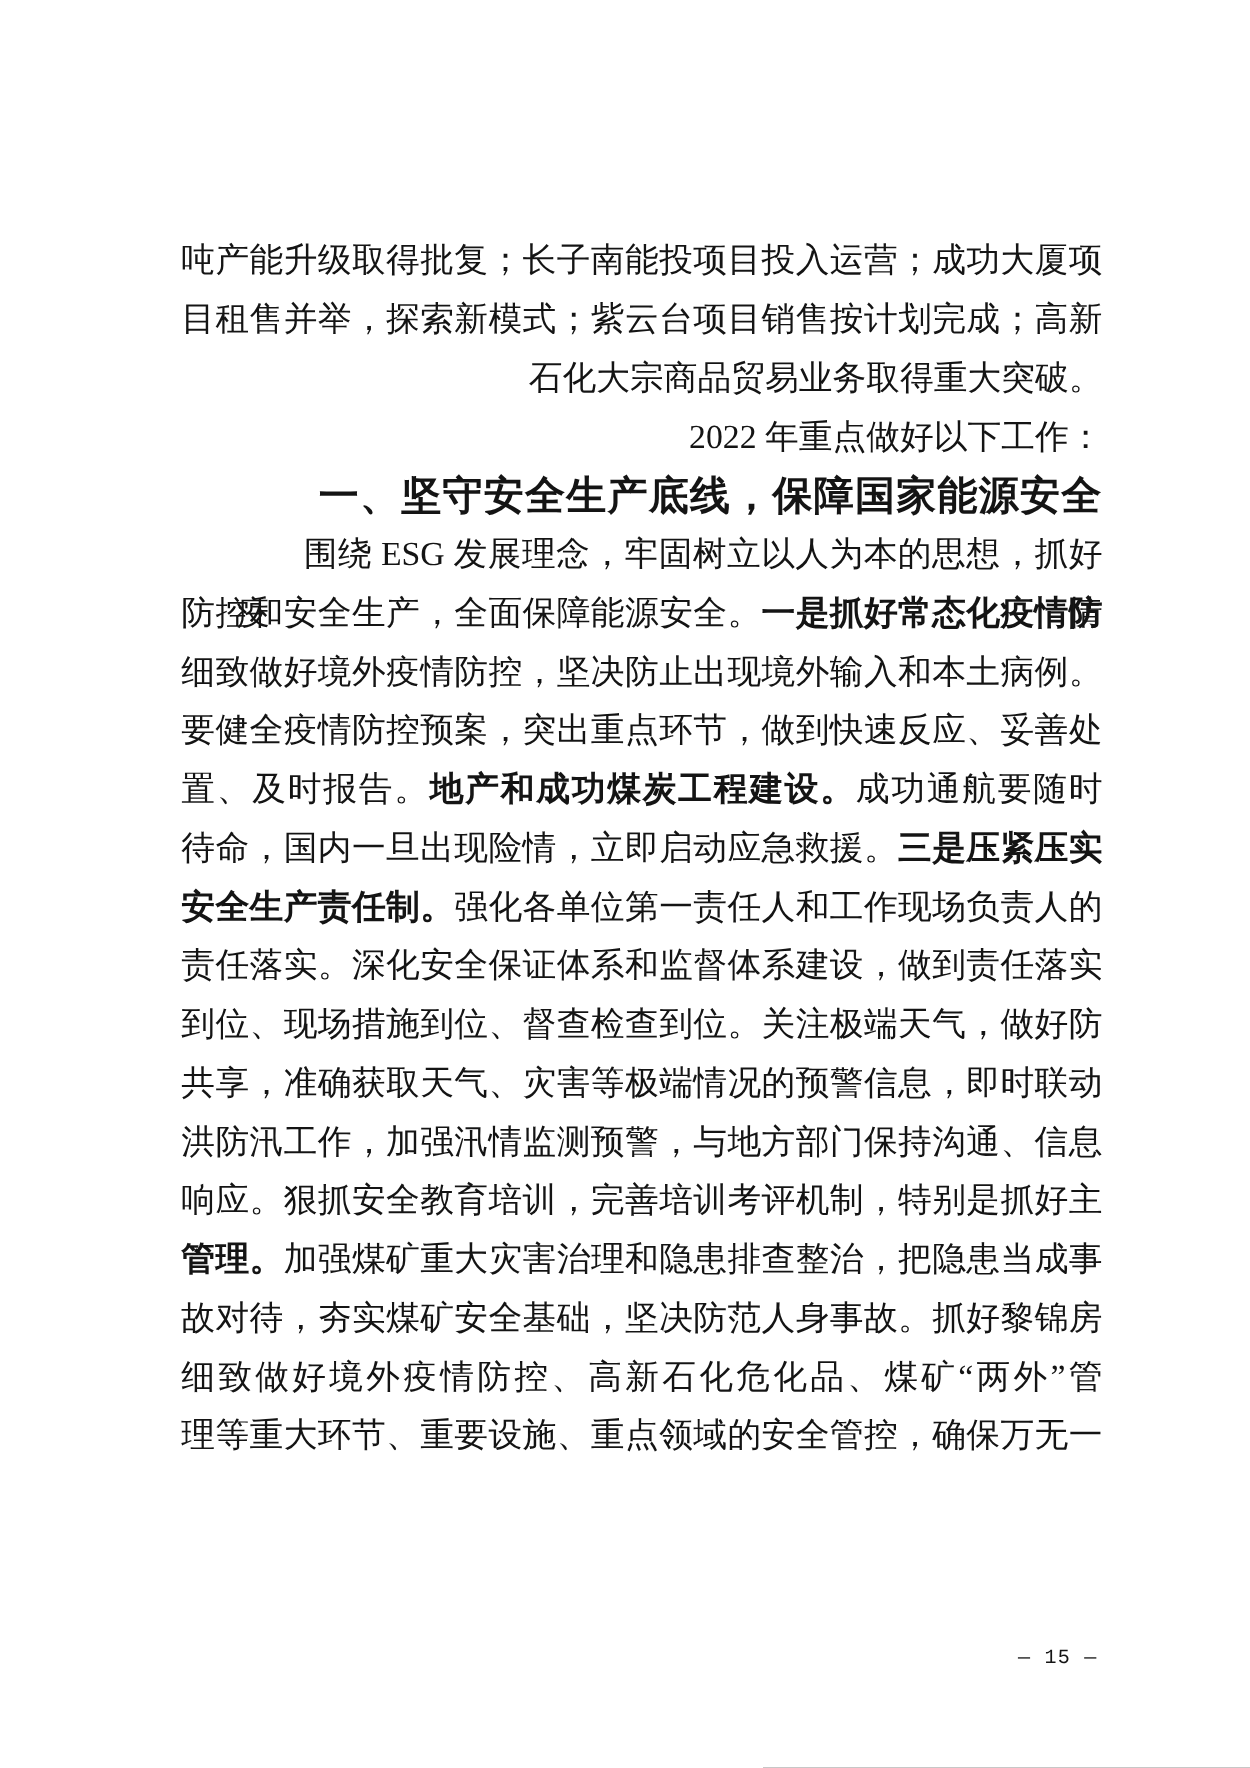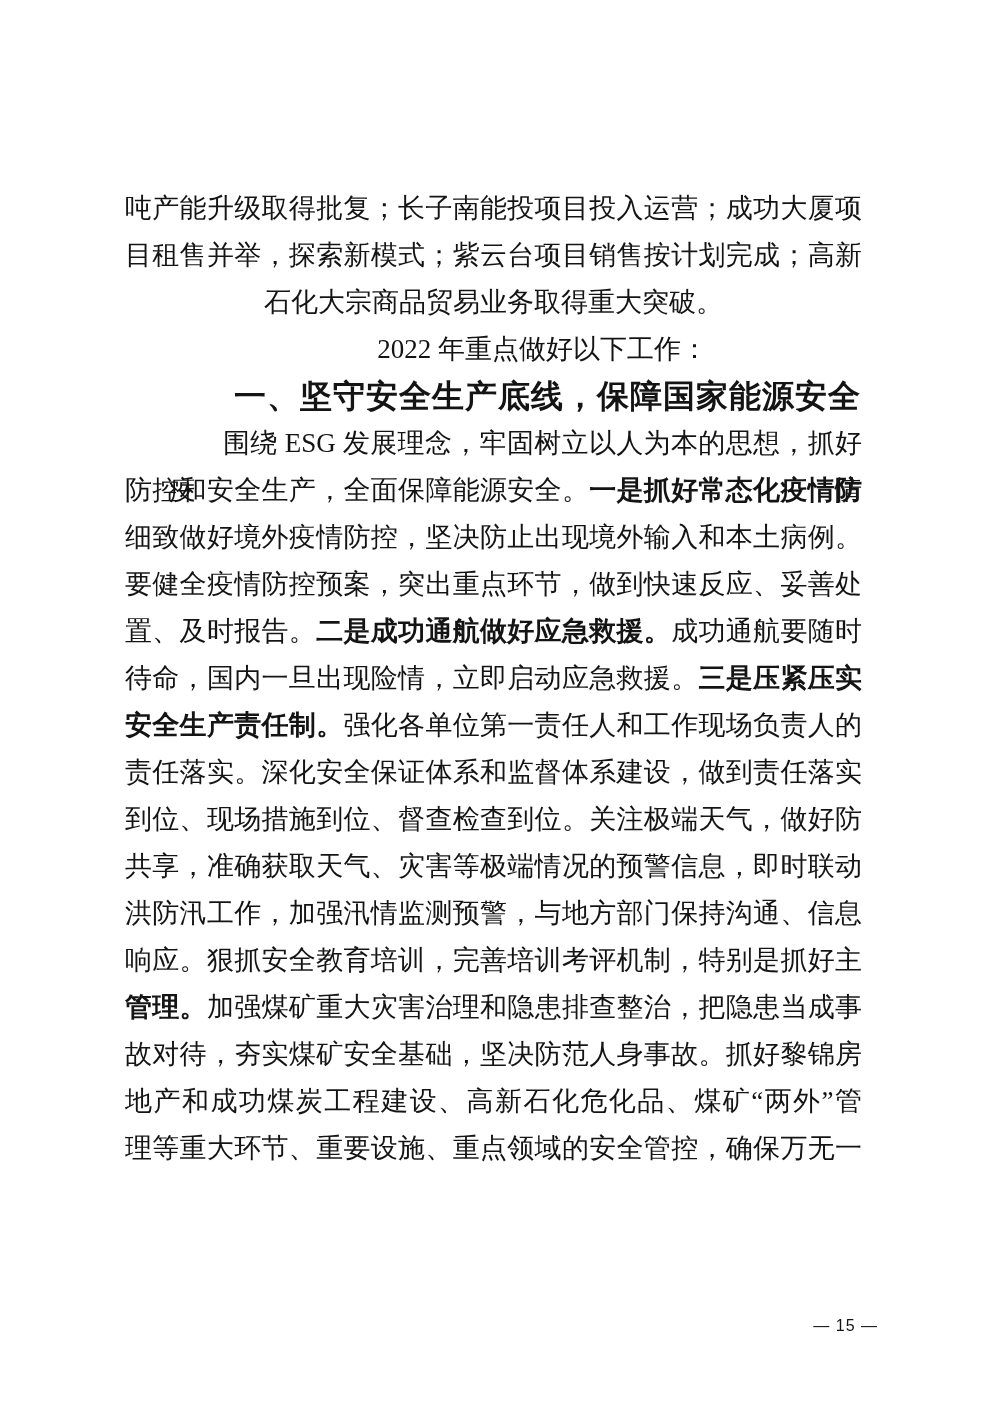--- a/index.html
+++ b/index.html
@@ -7,78 +7,78 @@
   .page {
     position: relative;
     width: 1000px;
     height: 1414px;
     margin: 0 auto;
     background: #ffffff;
     overflow: hidden;
   }
   .doc {
     position: absolute;
-    left: 125px;
+    left: 145px;
     top: 185px;
     width: 737px;
   }
   .line {
     height: 47px;
     line-height: 47px;
     font-family: "Liberation Serif", "DejaVu Serif", serif;
     font-size: 27px;
     color: #141414;
-    text-align: center;
+    text-align: right;
   }
   .line.justify {
     text-align: justify;
     text-align-last: justify;
     text-justify: inter-character;
   }
   .line.indent { text-indent: 2em; margin-left: 44px; }
   .line .bold { font-weight: 700; }
   .line.heading {
     font-family: "Liberation Sans", "DejaVu Sans", sans-serif;
     font-weight: 700;
     font-size: 32px;
     letter-spacing: 1px;
   }
   .page-number {
     position: absolute;
     right: 122px;
     top: 1316px;
     height: 20px;
     line-height: 20px;
-    font-family: Liberation Sans, sans-serif;
+    font-family: Liberation Mono, monospace;
     font-size: 16px;
     color: #141414;
     letter-spacing: 1px;
   }
 </style>
 </head>
 <body>
 
 <div class="page">
   <main class="doc">
       <div class="line justify"><span>吨产能升级取得批复；长子南能投项目投入运营；成功大厦项</span></div>
       <div class="line justify"><span>目租售并举，探索新模式；紫云台项目销售按计划完成；高新</span></div>
       <div class="line"><span>石化大宗商品贸易业务取得重大突破。</span></div>
       <div class="line indent"><span>2022 年重点做好以下工作：</span></div>
       <div class="line heading indent"><span class="bold">一、坚守安全生产底线，保障国家能源安全</span></div>
       <div class="line indent justify"><span>围绕 ESG 发展理念，牢固树立以人为本的思想，抓好疫情</span></div>
       <div class="line justify"><span>防控和安全生产，全面保障能源安全。</span><span class="bold">一是抓好常态化疫情防</span></div>
       <div class="line justify"><span>细致做好境外疫情防控，坚决防止出现境外输入和本土病例。</span></div>
       <div class="line justify"><span>要健全疫情防控预案，突出重点环节，做到快速反应、妥善处</span></div>
-      <div class="line justify"><span>置、及时报告。</span><span class="bold">二是成功通航做好应急救援。</span><span>成功通航要随时</span></div>
+      <div class="line justify"><span>置、及时报告。</span><span class="bold">地产和成功煤炭工程建设。</span><span>成功通航要随时</span></div>
       <div class="line justify"><span>待命，国内一旦出现险情，立即启动应急救援。</span><span class="bold">三是压紧压实</span></div>
       <div class="line justify"><span class="bold">安全生产责任制。</span><span>强化各单位第一责任人和工作现场负责人的</span></div>
       <div class="line justify"><span>责任落实。深化安全保证体系和监督体系建设，做到责任落实</span></div>
       <div class="line justify"><span>到位、现场措施到位、督查检查到位。关注极端天气，做好防</span></div>
       <div class="line justify"><span>共享，准确获取天气、灾害等极端情况的预警信息，即时联动</span></div>
       <div class="line justify"><span>洪防汛工作，加强汛情监测预警，与地方部门保持沟通、信息</span></div>
       <div class="line justify"><span>响应。狠抓安全教育培训，完善培训考评机制，特别是抓好主</span></div>
       <div class="line justify"><span class="bold">管理。</span><span>加强煤矿重大灾害治理和隐患排查整治，把隐患当成事</span></div>
       <div class="line justify"><span>故对待，夯实煤矿安全基础，坚决防范人身事故。抓好黎锦房</span></div>
-      <div class="line justify"><span>地产和成功煤炭工程建设、高新石化危化品、煤矿“两外”管</span></div>
+      <div class="line justify"><span>细致做好境外疫情防控、高新石化危化品、煤矿“两外”管</span></div>
       <div class="line justify"><span>理等重大环节、重要设施、重点领域的安全管控，确保万无一</span></div>
     </main>
   <div class="page-number">— 15 —</div>
 </div>
 
 </body></html>

